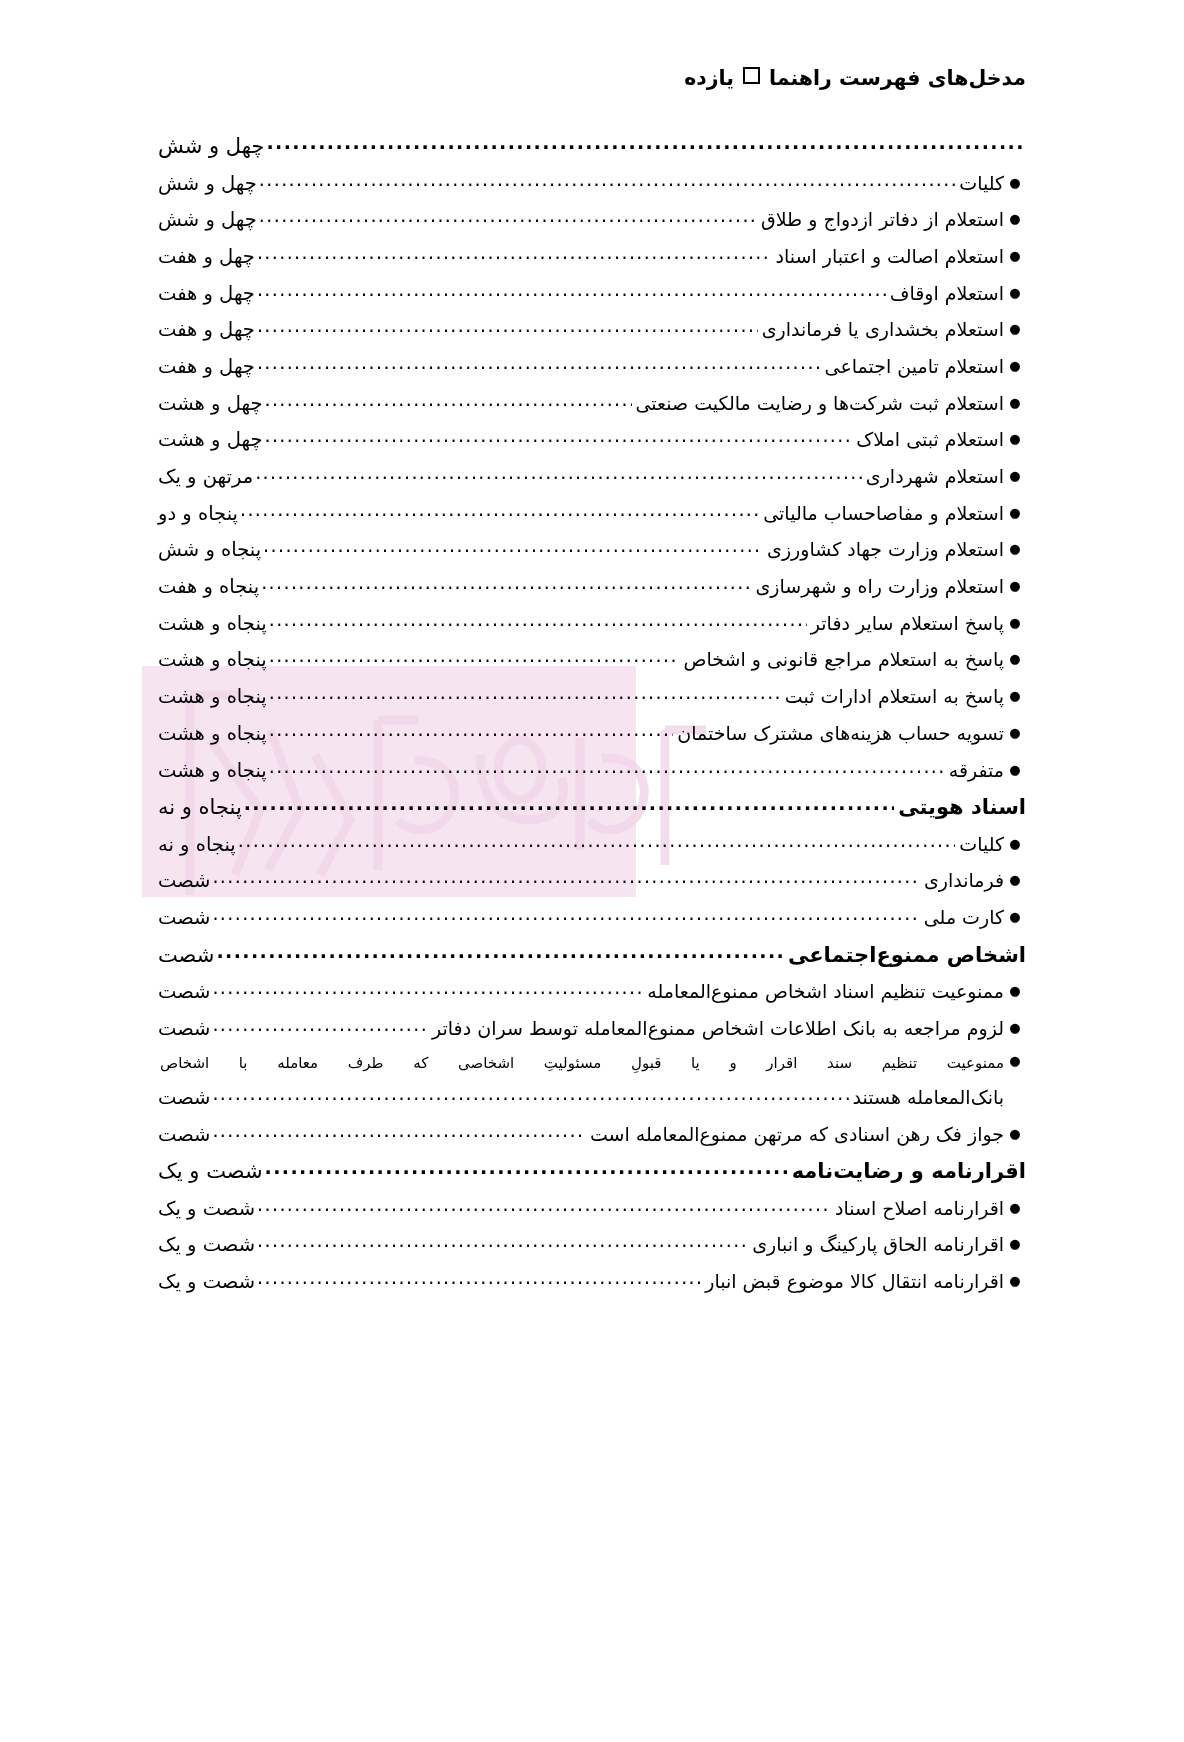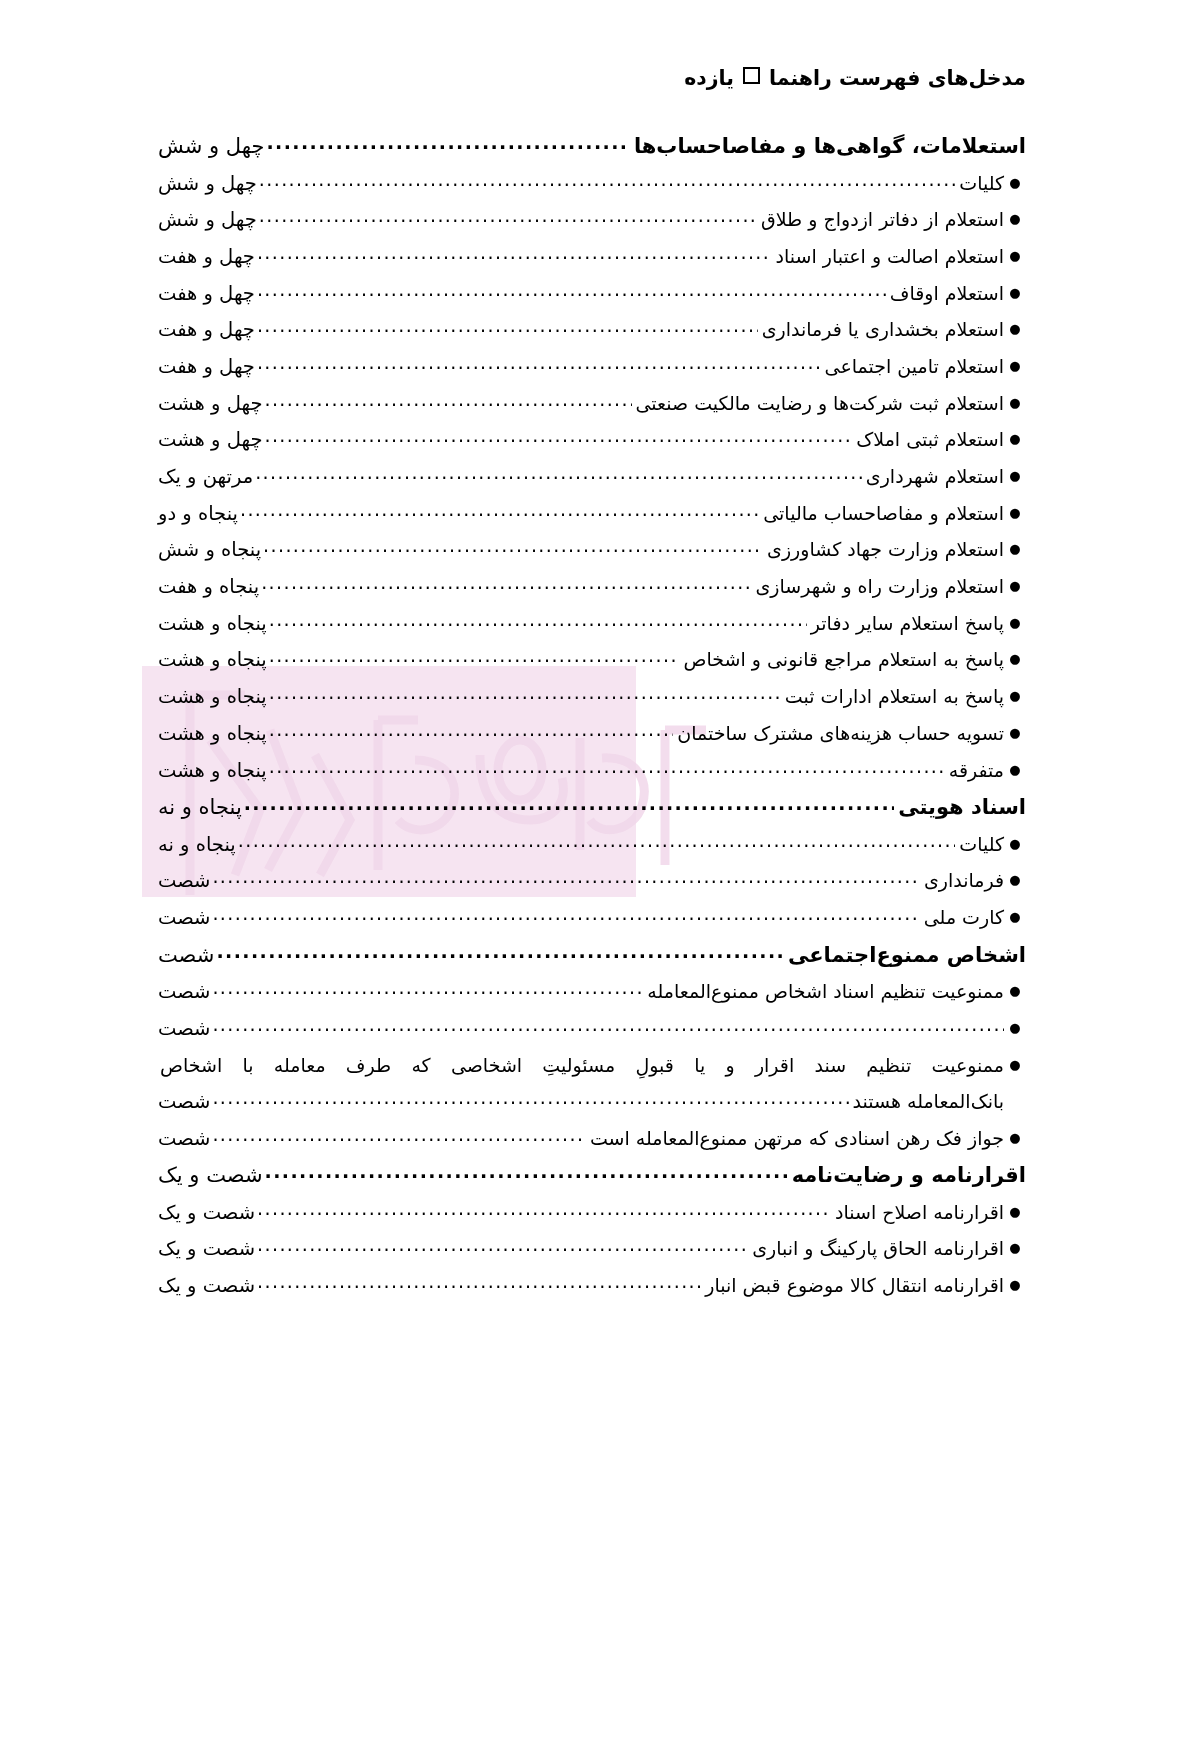--- a/index.html
+++ b/index.html
@@ -143,21 +143,21 @@
     display: flex;
     flex-direction: row;
     align-items: baseline;
     width: 100%;
   }
   .wrapped .w-first {
     flex: 1 1 auto;
     text-align: justify;
     text-align-last: justify;
     padding-left: 2px;
-    font-size: 19px;
+    font-size: 15px;
   }
   .wrapped .w-row2 {
     display: flex;
     flex-direction: row;
     align-items: baseline;
     width: 100%;
     margin-top: 17.2px;
     margin-bottom: 17.2px;
     padding-right: 22px;
     box-sizing: border-box;
@@ -192,21 +192,20 @@
       <path d="M430 78 L430 190"></path>
       <path d="M452 98 C486 96 500 120 492 146 C484 170 452 178 440 160"></path>
       <path d="M515 70 L515 205"></path>
       <path d="M515 70 L556 70"></path>
     </g>
   </svg>
 
   <div class="toc">
 
     <div class="line section">
-      <span class="label">استعلامات، گواهی‌ها و مفاصاحساب‌ها</span>
       <span class="leader"></span>
       <span class="pagenum">چهل و شش</span>
     </div>
 
     <div class="line entry">
       <span class="bullet">●</span>
       <span class="label">کلیات</span>
       <span class="leader"></span>
       <span class="pagenum">چهل و شش</span>
     </div>
@@ -358,20 +357,21 @@
 
     <div class="line entry">
       <span class="bullet">●</span>
       <span class="label">ممنوعیت تنظیم اسناد اشخاص ممنوع‌المعامله </span>
       <span class="leader"></span>
       <span class="pagenum">شصت</span>
     </div>
 
     <div class="line entry">
       <span class="bullet">●</span>
+      <span class="label">لزوم مراجعه به بانک اطلاعات اشخاص ممنوع‌المعامله توسط سران دفاتر </span>
       <span class="leader"></span>
       <span class="pagenum">شصت</span>
     </div>
 
     <div class="line entry wrapped">
       <div class="w-row1">
         <span class="bullet">●</span>
         <span class="w-first">ممنوعیت تنظیم سند اقرار و یا قبولِ مسئولیتِ اشخاصی که طرف معامله با اشخاص</span>
       </div>
       <div class="w-row2">

